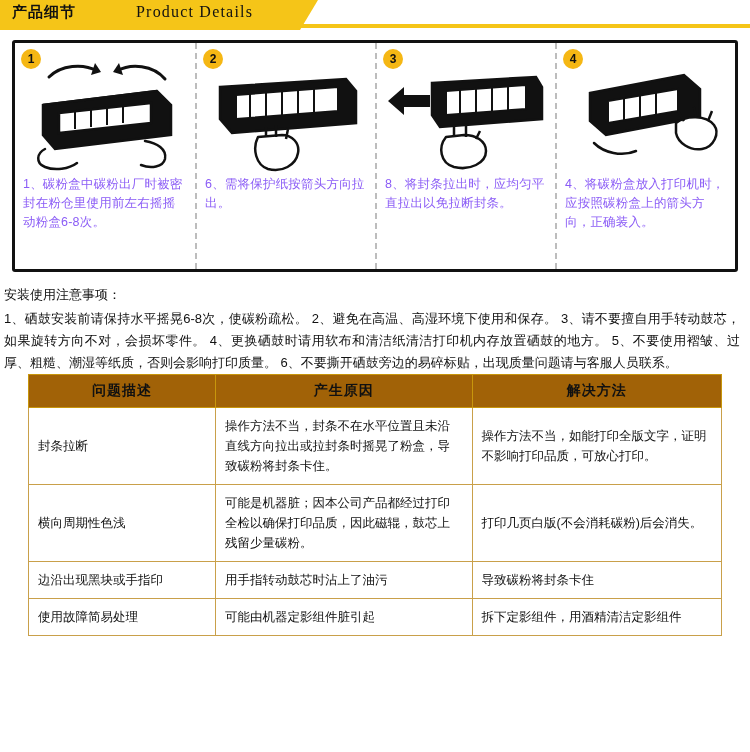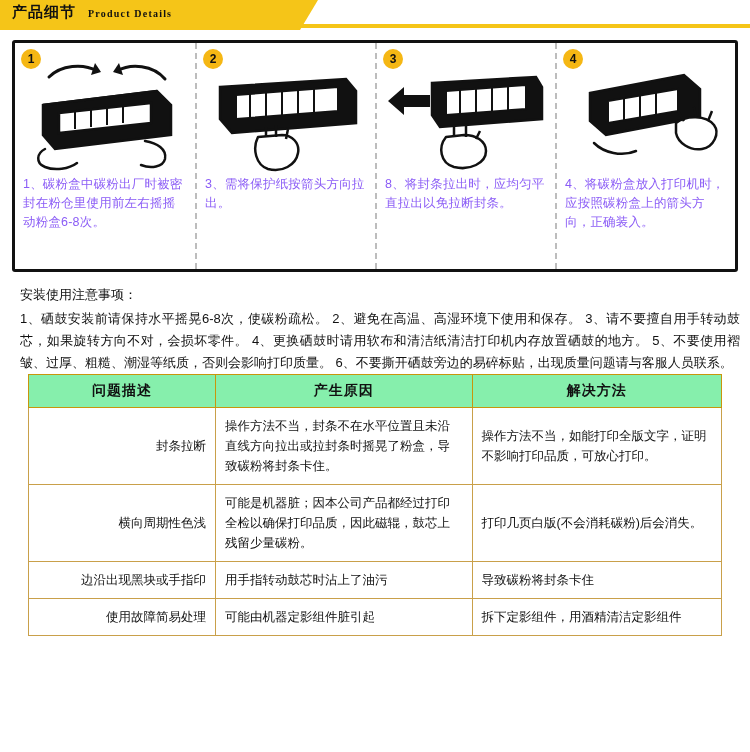--- a/index.html
+++ b/index.html
@@ -62,25 +62,26 @@
     gap: 12px;
     z-index: 3;
   }
   .header-cn {
     font-size: 15px;
     font-weight: bold;
     color: #111;
     letter-spacing: 1px;
   }
   .header-en {
-    font-size: 10px;
-    font-weight: bold;
+    font-size: 16px;
+    font-weight: normal;
     color: #111;
     font-family: "Liberation Serif", serif;
     letter-spacing: 1.2px;
+    margin-left: 48px;
   }
 
   
   .illus-wrap {
     position: relative;
     margin: 10px 12px 0 12px;
     height: 232px;
     border: 3px solid #111;
     border-radius: 3px;
     background: #ffffff;
@@ -128,21 +129,21 @@
   .step-text {
     font-size: 12.5px;
     line-height: 19px;
     color: #8b5cf6;
     padding: 0 2px;
     letter-spacing: 0.2px;
   }
 
   
   .notes {
-    margin: 12px 10px 0 20px;
+    margin: 12px 10px 0 4px;
     font-size: 13px;
     line-height: 22px;
     color: #111;
     text-align: justify;
   }
   .notes-title {
     margin-bottom: 2px;
   }
 
   
@@ -157,41 +158,41 @@
   
   .tbl-wrap {
     margin: 0 28px;
   }
   table.trouble {
     width: 100%;
     border-collapse: collapse;
     table-layout: fixed;
   }
   table.trouble th {
-    background: #86efac;
+    background: #a16207;
     color: #111;
     font-size: 14px;
     font-weight: bold;
     height: 30px;
     border: 1px solid #c8960c;
     letter-spacing: 1px;
   }
   table.trouble td {
     border: 1px solid #c9a04a;
     font-size: 12.5px;
     line-height: 20px;
     color: #111;
     padding: 8px 9px;
     vertical-align: middle;
   }
   .col-a { width: 27%; }
   .col-b { width: 37%; }
   .col-c { width: 36%; }
   td.cen {
-    text-align: right;
+    text-align: left;
   }
   td.lft {
     text-align: left;
   }
 </style>
 </head>
 <body>
 
 <div class="page">
 
@@ -244,21 +245,21 @@
             </g>
             <g stroke="#111" stroke-width="2" fill="none">
               <path d="M44 40 L44 64 M60 39 L60 63 M76 38 L76 62 M92 37 L92 61 M108 36 L108 60"></path>
             </g>
             <g stroke="#111" stroke-width="2.5" fill="#fff" stroke-linejoin="round">
               <path d="M52 84 C46 96 50 112 62 116 C76 120 90 112 92 100 C94 90 86 82 76 82 Z"></path>
               <path d="M60 84 L60 74 M70 84 L70 72 M80 86 L82 76"></path>
             </g>
           </svg>
         </div>
-        <div class="step-text">3、需将保护纸按箭头方向拉出。</div>
+        <div class="step-text">6、需将保护纸按箭头方向拉出。</div>
       </div>
 
       <div class="illus-cell">
         <div class="step-num">3</div>
         <div class="art">
           <svg viewBox="0 0 160 122" xmlns="http://www.w3.org/2000/svg">
             <g stroke="#111" stroke-width="2.5" fill="#111">
               <path d="M46 30 L150 24 L156 34 L156 66 L54 74 L46 62 Z"></path>
             </g>
             <g stroke="#111" stroke-width="2" fill="#fff">

